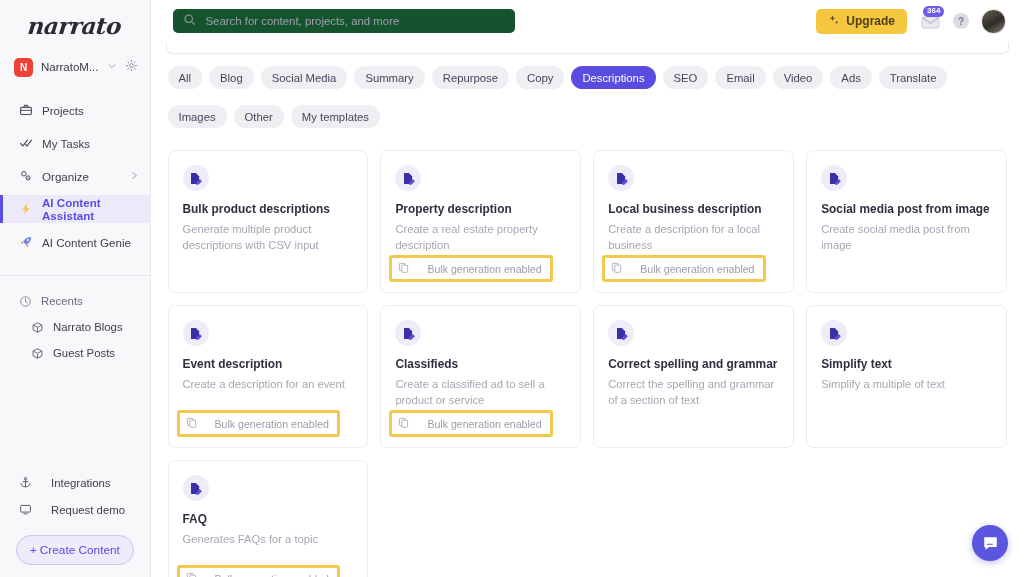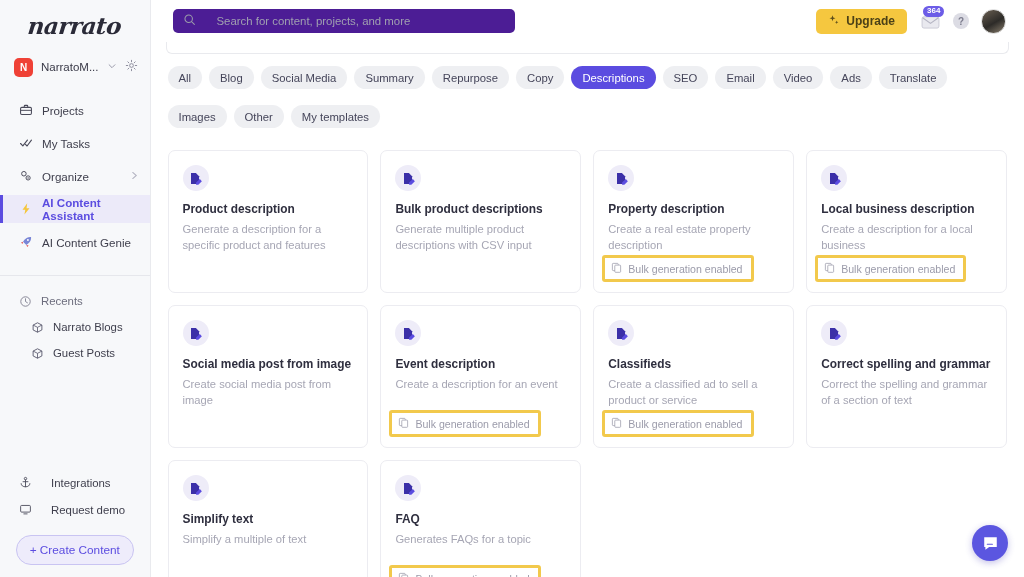--- a/index.html
+++ b/index.html
@@ -122,23 +122,23 @@
   .topbar {
     height: 42px;
     display: flex; align-items: center;
     padding: 0 14px 0 14px;
     gap: 10px;
     background: #fff;
     flex: 0 0 auto;
   }
   .search-box {
     width: 342px; height: 24px;
-    background: #4c1d95;
+    background: #14532d;
     border-radius: 5px;
-    display: flex; align-items: center; gap: 21px;
+    display: flex; align-items: center; gap: 10px;
     padding: 0 10px;
     margin-left: 8px;
   }
   .search-box .ph { font-size: 11.4px; color: #a0a0b0; }
   .top-right { margin-left: auto; display: flex; align-items: center; gap: 12px; padding-right: 4px; }
   .upgrade {
     background: #f5c73f; color: #4c4117;
     border-radius: 5px;
     height: 25px; padding: 0 12px;
     font-size: 12px; font-weight: bold;
@@ -222,21 +222,21 @@
   }
   .card-title {
     font-size: 11.9px; font-weight: bold; color: #2f2f3f;
     margin-bottom: 6px;
   }
   .card-desc {
     font-size: 11.2px; color: #a6a6b4; line-height: 1.42;
   }
   .bulk {
     margin-top: auto;
-    display: inline-flex; align-items: center; gap: 6px;
+    display: inline-flex; align-items: center; gap: 18px;
     font-size: 10.6px; color: #9b9baa;
     align-self: flex-start;
     padding: 4px 8px 4px 6px;
   }
   .bulk.highlight {
     border: 3px solid #f2c94c;
     border-radius: 3px;
     background: #fff;
     margin-left: -6px;
   }
@@ -449,30 +449,20 @@
         <div class="chip">Video</div>
         <div class="chip">Ads</div>
         <div class="chip">Translate</div>
         <div class="chip">Images</div>
         <div class="chip">Other</div>
         <div class="chip">My templates</div>
       </div>
 
       <div class="grid">
 
-        <div class="card">
-          <div class="card-ico">
-            <svg width="15" height="15" viewBox="0 0 16 16">
-                <path d="M3.2 2.2h5.2l3.4 3.4v8.2H3.2z" fill="#3b2fa8"></path>
-                <path d="M12.6 8.6 14.8 10.8 11 14.6 8.6 14.6 8.6 12.2z" fill="#5b4ce0"></path>
-              </svg>
-          </div>
-          <div class="card-title">Product description</div>
-          <div class="card-desc">Generate a description for a specific product and features</div>
-        </div>
 
         <div class="card">
           <div class="card-ico">
             <svg width="15" height="15" viewBox="0 0 16 16">
                 <path d="M3.2 2.2h5.2l3.4 3.4v8.2H3.2z" fill="#3b2fa8"></path>
                 <path d="M12.6 8.6 14.8 10.8 11 14.6 8.6 14.6 8.6 12.2z" fill="#5b4ce0"></path>
               </svg>
           </div>
           <div class="card-title">Bulk product descriptions</div>
           <div class="card-desc">Generate multiple product descriptions with CSV input</div>

